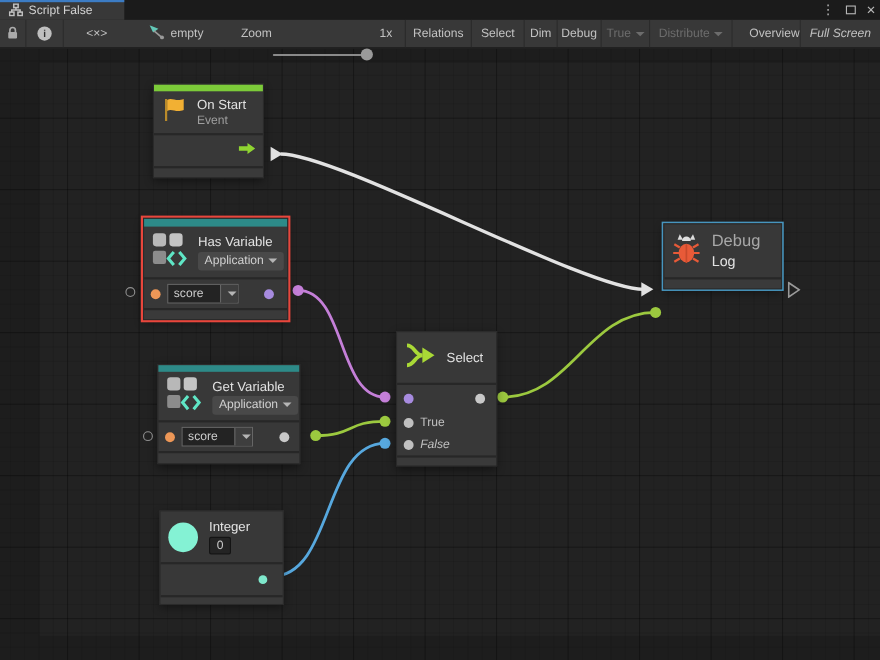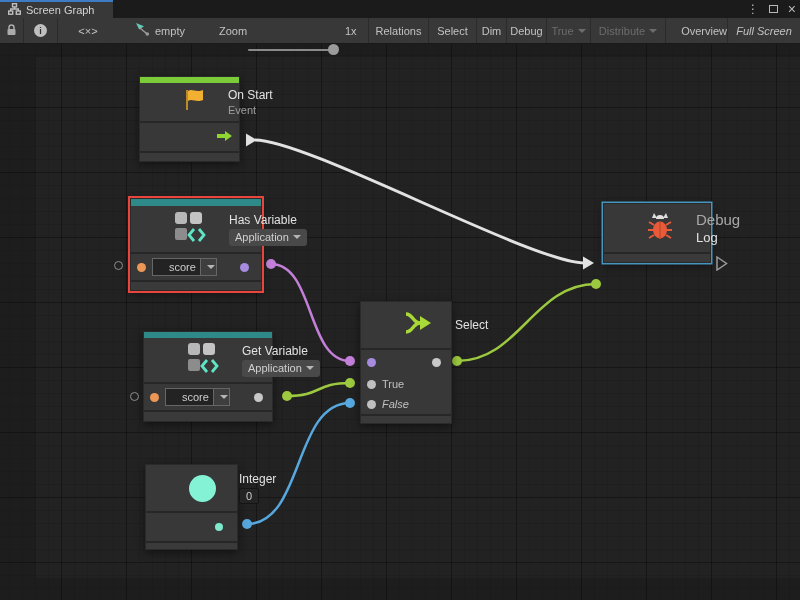--- a/index.html
+++ b/index.html
@@ -35,33 +35,33 @@
     background-size:65px 65px,65px 65px,13px 13px,13px 13px;
     background-position:-4px -2px;}
   .shade{position:absolute;background:rgba(0,0,0,0.13);}
 
   .wires{position:absolute;left:0;top:0;width:800px;height:600px;z-index:1;pointer-events:none;}
 
   
   .node{position:absolute;background:#383838;border:1px solid #2a2a2a;z-index:2;
         box-shadow:0 3px 8px rgba(0,0,0,0.45);color:#dcdcdc;}
   .node .tbar{width:100%;}
-  .node .head{display:flex;align-items:center;gap:23px;padding:4px 7px;margin-left:36px;}
+  .node .head{display:flex;align-items:center;gap:10px;padding:4px 7px;}
   .node .titlecol{display:flex;flex-direction:column;gap:2px;}
   .node .title{font-size:12px;color:#e2e2e2;white-space:nowrap;}
   .node .subtitle{font-size:11px;color:#9e9e9e;}
   .node .ports{border-top:2px solid #272727;}
   .node .foot{border-top:2px solid #272727;background:#3a3a3a;}
   .prow{display:flex;align-items:center;padding:0 6px;gap:6px;}
   .dot{width:9px;height:9px;border-radius:50%;flex:0 0 auto;}
   .plabel{font-size:11px;color:#c0c0c0;}
   .spacer{flex:1;}
   .dropbtn{display:inline-flex;align-items:center;background:#494949;border-radius:3px;height:17px;padding:0 6px;font-size:11px;color:#d0d0d0;cursor:default;}
   .scoresel{display:flex;align-items:stretch;height:18px;border:1px solid #666;background:#232323;}
-  .scoresel .val{width:47px;display:flex;align-items:center;padding-left:16px;font-size:11px;color:#cccccc;}
+  .scoresel .val{width:47px;display:flex;align-items:center;padding-left:5px;font-size:11px;color:#cccccc;}
   .scoresel .btn{width:16px;background:#3e3e3e;border-left:1px solid #666;display:flex;align-items:center;justify-content:center;}
   .valuebox{width:20px;height:16px;background:#242424;border:1px solid #141414;border-radius:2px;color:#cccccc;font-size:11px;display:flex;align-items:center;justify-content:center;}
   .hollow{position:absolute;width:9px;height:9px;border-radius:50%;border:1.5px solid #8f8f8f;z-index:2;}
   .bigcircle{width:27px;height:27px;border-radius:50%;background:#84f2d4;flex:0 0 auto;}
 </style>
 </head>
 <body>
 
 <div class="stage">
 
@@ -212,21 +212,21 @@
         <span class="plabel">True</span>
       </div>
       <div class="prow" style="height:20px;font-style:italic;">
         <span class="dot" style="background:#c0c0c0;"></span>
         <span class="plabel">False</span>
       </div>
     </div>
     <div class="foot" style="height:9px;"></div>
   </div>
 
-  <div class="node" style="left:145px;top:464px;width:93px;">
+  <div class="node" style="left:145px;top:464px;width:113px;">
     <div class="head" style="height:46px;">
       <span class="bigcircle"></span>
       <div class="titlecol">
         <span class="title">Integer</span>
         <span class="valuebox">0</span>
       </div>
     </div>
     <div class="ports">
       <div class="prow" style="height:28px;">
         <span class="spacer"></span>
@@ -273,21 +273,21 @@
       <span>
         <svg width="13" height="12" viewBox="0 0 13 12">
           <g stroke="#bfbfbf" stroke-width="1.4" fill="none">
             <rect x="4.5" y="0.7" width="4" height="3.2"></rect>
             <rect x="0.7" y="8" width="4" height="3.2"></rect>
             <rect x="8.3" y="8" width="4" height="3.2"></rect>
             <path d="M6.5 4 V6 M2.7 8 V6 H10.3 V8"></path>
           </g>
         </svg>
       </span>
-      <span>Screen Graph</span>
+      <span>Script False</span>
     </div>
     <div class="win-controls">
       <span class="glyph">⋮</span>
       <span class="maxbox"></span>
       <span class="glyph" style="font-size:14px;">×</span>
     </div>
   </div>
 
   <div class="toolbar">
     <div class="tbtn first" style="left:0;width:23px;">

